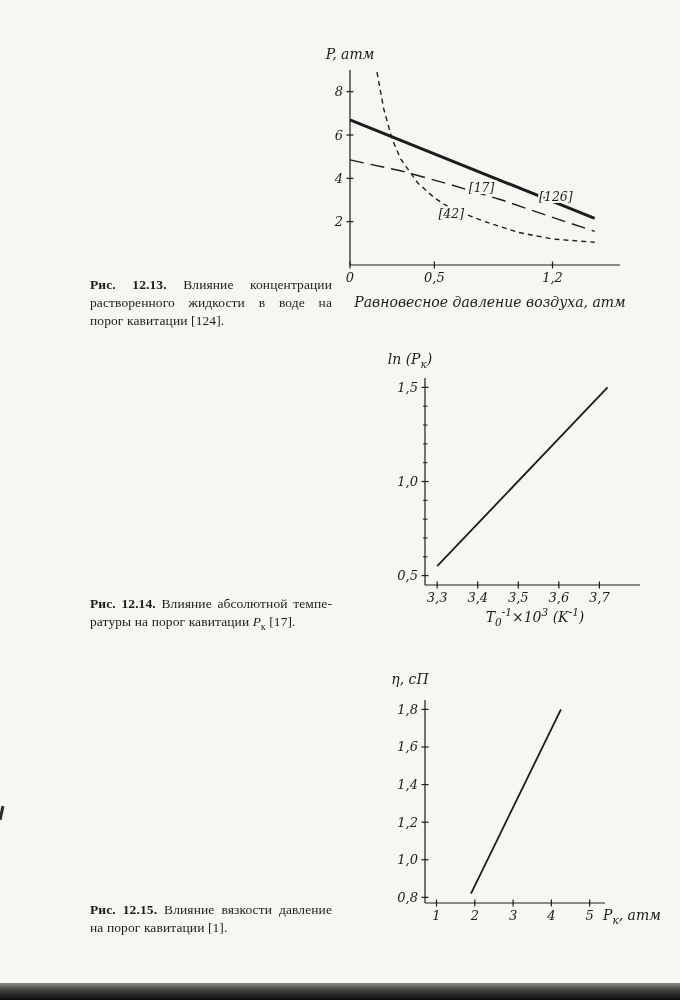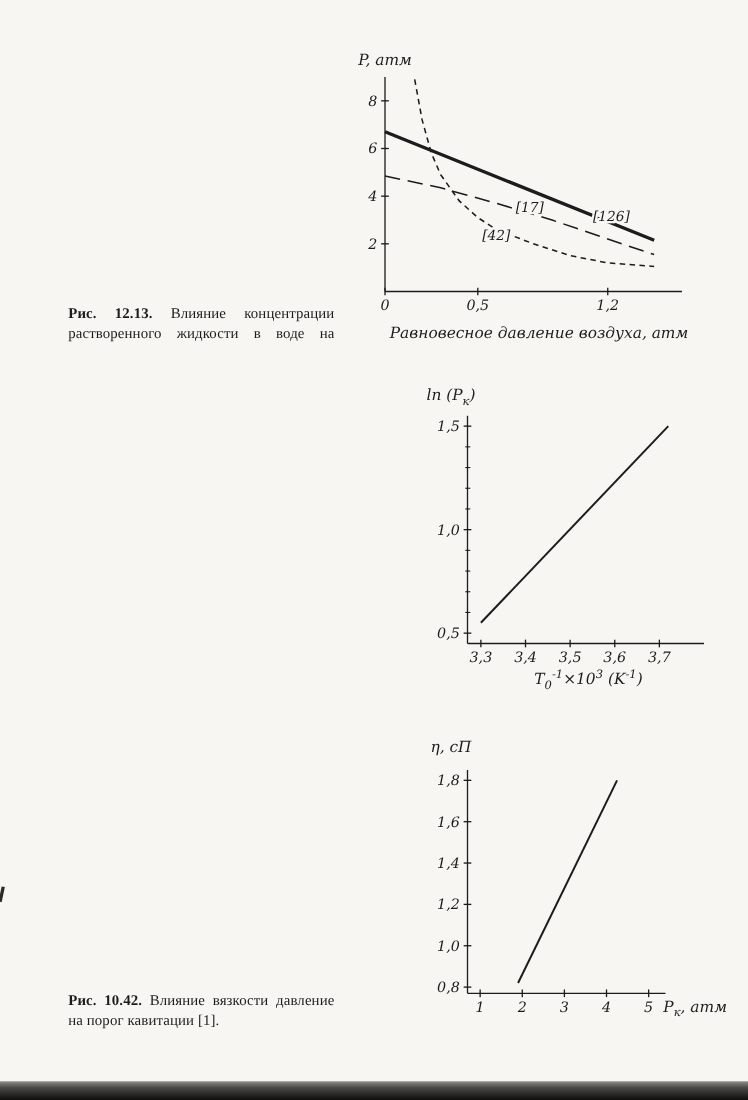--- a/index.html
+++ b/index.html
@@ -8,20 +8,21 @@
     background:#f7f6f3;
     font-family:"Liberation Serif",serif;
     color:#1c1c1c;
   }
   .page{position:absolute;inset:0;overflow:hidden;}
   .chart-svg{position:absolute;overflow:visible;}
   .caption{
     position:absolute;width:242px;
     font-size:13.5px;line-height:1.34;color:#1c1c1c;
     letter-spacing:.1px;
+    margin-left:28px;
   }
   .caption b{font-weight:bold;}
   .caption sub{font-size:70%;}
   .jline{text-align:justify;text-align-last:justify;}
   .axis{stroke:#1c1c1c;stroke-width:1.2;}
   .minor-tick{stroke:#1c1c1c;stroke-width:1;}
   .tick-label{font:italic 13px "DejaVu Serif",serif;fill:#1c1c1c;}
   .axis-title{font:italic 14px "DejaVu Serif",serif;fill:#1c1c1c;}
   .annot{
     font:italic 12.5px "DejaVu Serif",serif;fill:#1c1c1c;
@@ -67,20 +68,21 @@
         <text x="121.24999999999999" y="173.41666666666666" class="annot" text-anchor="middle">[42]</text>
         <text x="225.875" y="156.08333333333331" class="annot" text-anchor="middle">[126]</text>
         <text x="20" y="14" class="axis-title" text-anchor="middle"><tspan dy="0">P, атм</tspan></text>
         <text x="160" y="262" class="axis-title" text-anchor="middle"><tspan dy="0">Равновесное давление воздуха, атм</tspan></text>
       </g>
     </svg>
 
   <div class="caption" style="left:62px;top:276px">
     <div class="jline"><b>Рис. 12.13.</b><span> Влияние концентрации</span></div>
     <div class="jline">растворенного жидкости в воде на</div>
+    <div>порог кавитации [124].</div>
   </div>
 
   <svg class="chart-svg" width="300" height="285" style="left:370px;top:350px">
       <g>
         <line x1="55" y1="28" x2="55" y2="235" class="axis"></line>
         <line x1="55" y1="235" x2="270" y2="235" class="axis"></line>
         <line x1="51.5" y1="225.59090909090907" x2="58.5" y2="225.59090909090907" class="axis"></line>
         <text x="48" y="230.09090909090907" class="tick-label" text-anchor="end">0,5</text>
         <line x1="51.5" y1="131.5" x2="58.5" y2="131.5" class="axis"></line>
         <text x="48" y="136" class="tick-label" text-anchor="end">1,0</text>
@@ -103,20 +105,24 @@
         <line x1="188.86792452830198" y1="231.5" x2="188.86792452830198" y2="238.5" class="axis"></line>
         <text x="188.86792452830198" y="252" class="tick-label" text-anchor="middle">3,6</text>
         <line x1="229.43396226415106" y1="231.5" x2="229.43396226415106" y2="238.5" class="axis"></line>
         <text x="229.43396226415106" y="252" class="tick-label" text-anchor="middle">3,7</text>
         <polyline points="67.16981132075465,216.1818181818182 237.5471698113209,37.40909090909092" class="series" stroke-width="1.8"></polyline>
         <text x="40" y="14" class="axis-title" text-anchor="middle"><tspan dy="0">ln (</tspan><tspan dy="0">P</tspan><tspan dy="4" style="font-size:75%">к</tspan><tspan dy="-4">)</tspan></text>
         <text x="165" y="272" class="axis-title" text-anchor="middle"><tspan dy="0">T</tspan><tspan dy="4" style="font-size:75%">0</tspan><tspan dy="-10" style="font-size:75%">-1</tspan><tspan dy="6">×10</tspan><tspan dy="-6" style="font-size:75%">3</tspan><tspan dy="6"> (K</tspan><tspan dy="-6" style="font-size:75%">-1</tspan><tspan dy="6">)</tspan></text>
       </g>
     </svg>
 
+  <div class="caption" style="left:62px;top:595px">
+    <div class="jline"><b>Рис. 12.14.</b><span> Влияние абсолютной темпе-</span></div>
+    <div><span>ратуры на порог кавитации </span><i>P</i><sub>к</sub><span> [17].</span></div>
+  </div>
 
   <svg class="chart-svg" width="300" height="290" style="left:370px;top:668px">
       <g>
         <line x1="55" y1="32" x2="55" y2="235" class="axis"></line>
         <line x1="55" y1="235" x2="235" y2="235" class="axis"></line>
         <line x1="51.5" y1="229.36111111111111" x2="58.5" y2="229.36111111111111" class="axis"></line>
         <text x="48" y="233.86111111111111" class="tick-label" text-anchor="end">0,8</text>
         <line x1="51.5" y1="191.76851851851853" x2="58.5" y2="191.76851851851853" class="axis"></line>
         <text x="48" y="196.26851851851853" class="tick-label" text-anchor="end">1,0</text>
         <line x1="51.5" y1="154.17592592592595" x2="58.5" y2="154.17592592592595" class="axis"></line>
@@ -137,19 +143,19 @@
         <text x="181.38297872340422" y="252" class="tick-label" text-anchor="middle">4</text>
         <line x1="219.68085106382978" y1="231.5" x2="219.68085106382978" y2="238.5" class="axis"></line>
         <text x="219.68085106382978" y="252" class="tick-label" text-anchor="middle">5</text>
         <polyline points="100.95744680851064,225.60185185185188 190.9574468085106,41.39814814814815" class="series" stroke-width="1.8"></polyline>
         <text x="40" y="16" class="axis-title" text-anchor="middle"><tspan dy="0">η, сП</tspan></text>
         <text x="233" y="252" class="axis-title" text-anchor="start"><tspan dy="0">P</tspan><tspan dy="4" style="font-size:75%">к</tspan><tspan dy="-4">, атм</tspan></text>
       </g>
     </svg>
 
   <div class="caption" style="left:62px;top:901px">
-    <div class="jline"><b>Рис. 10.42.</b><span> Влияние вязкости давление</span></div>
+    <div class="jline"><b>Рис. 12.15.</b><span> Влияние вязкости давление</span></div>
     <div>на порог кавитации [1].</div>
   </div>
 
   <div class="mark-left"></div>
   <div class="bottom-band"></div>
 </div>
 
 </body></html>

